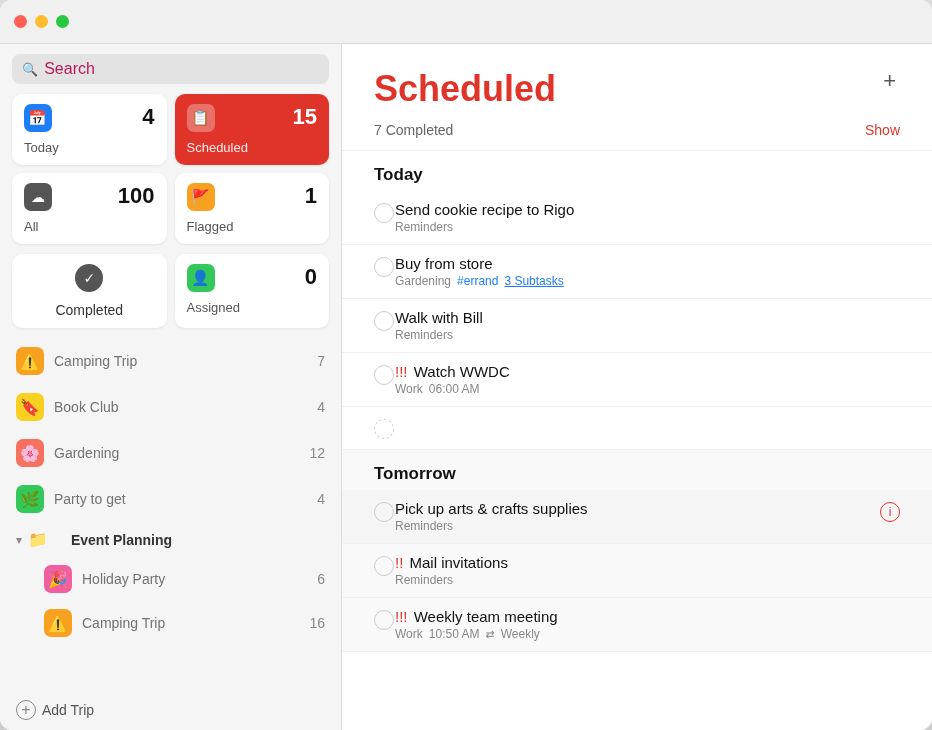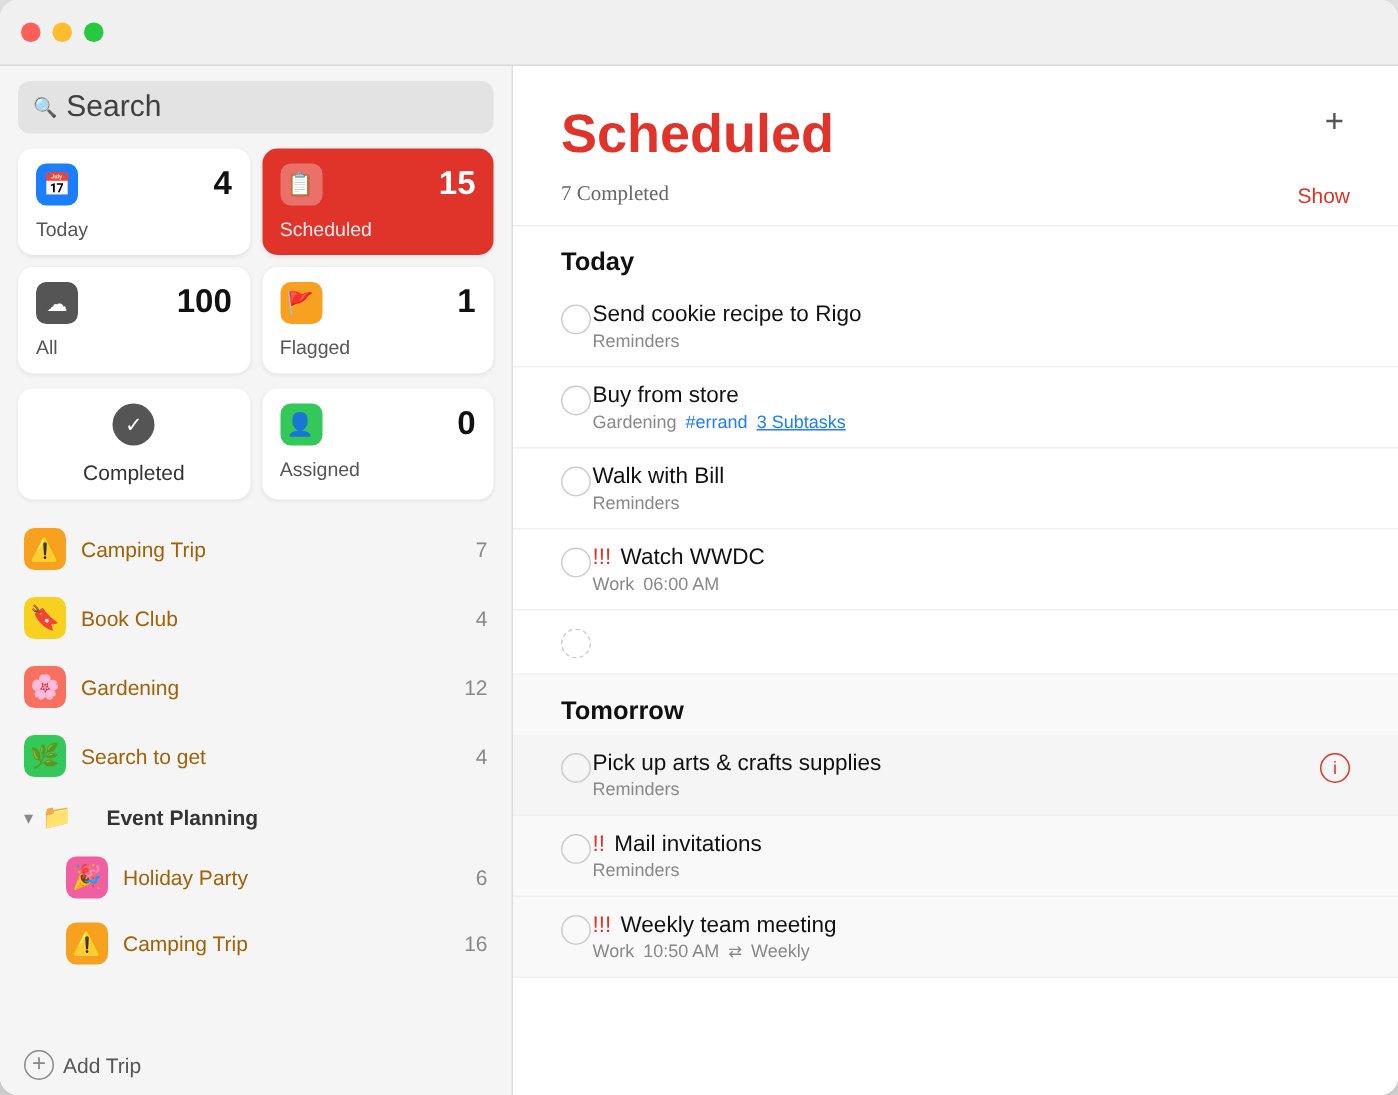--- a/index.html
+++ b/index.html
@@ -66,22 +66,22 @@
       padding: 6px 10px;
       display: flex;
       align-items: center;
       gap: 6px;
     }
     .search-icon-svg {
       color: #888;
       font-size: 13px;
     }
     .search-text {
-      color: #404040;
-      font-size: 20px;
+      color: #be185d;
+      font-size: 16px;
     }
     .smart-grid {
       display: grid;
       grid-template-columns: 1fr 1fr;
       gap: 8px;
       padding: 0 12px 10px;
     }
     .smart-card {
       background: #fff;
       border-radius: 10px;
@@ -141,21 +141,21 @@
       display: flex;
       align-items: center;
       justify-content: center;
       font-size: 16px;
       flex-shrink: 0;
     }
     .list-name {
       flex: 1;
       font-size: 14px;
       font-weight: 500;
-      color: #a16207;
+      color: #737373;
     }
     .list-count {
       font-size: 14px;
       color: #888;
     }
     .group-header {
       display: flex;
       align-items: center;
       padding: 8px 16px;
       gap: 6px;
@@ -233,21 +233,20 @@
     .completed-bar {
       display: flex;
       justify-content: space-between;
       align-items: center;
       padding: 4px 32px 12px;
       border-bottom: 1px solid #eee;
     }
     .completed-count {
       font-size: 14px;
       color: #666;
-      font-family: Liberation Serif, serif;
     }
     .show-btn {
       font-size: 14px;
       font-weight: 500;
       color: #e0342a;
       cursor: pointer;
     }
     .section-header {
       padding: 14px 32px 6px;
       font-size: 17px;
@@ -403,21 +402,21 @@
           <span class="list-name">Book Club</span>
           <span class="list-count">4</span>
         </div>
         <div class="list-item">
           <div class="list-icon" style="background:#f87060;">🌸</div>
           <span class="list-name">Gardening</span>
           <span class="list-count">12</span>
         </div>
         <div class="list-item">
           <div class="list-icon" style="background:#34c759;">🌿</div>
-          <span class="list-name">Search to get</span>
+          <span class="list-name">Party to get</span>
           <span class="list-count">4</span>
         </div>
 
         <div class="group-header">
           <span class="group-chevron">▾</span>
           <span class="group-folder-icon">📁</span>
           <span class="group-label">Event Planning</span>
         </div>
         <div class="sub-list-item">
           <div class="list-icon" style="background:#f060a0; width:28px; height:28px;">🎉</div>

